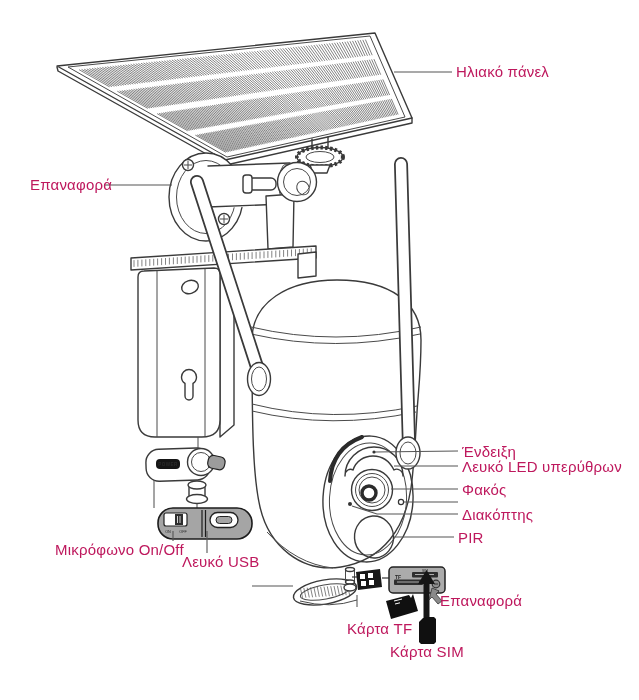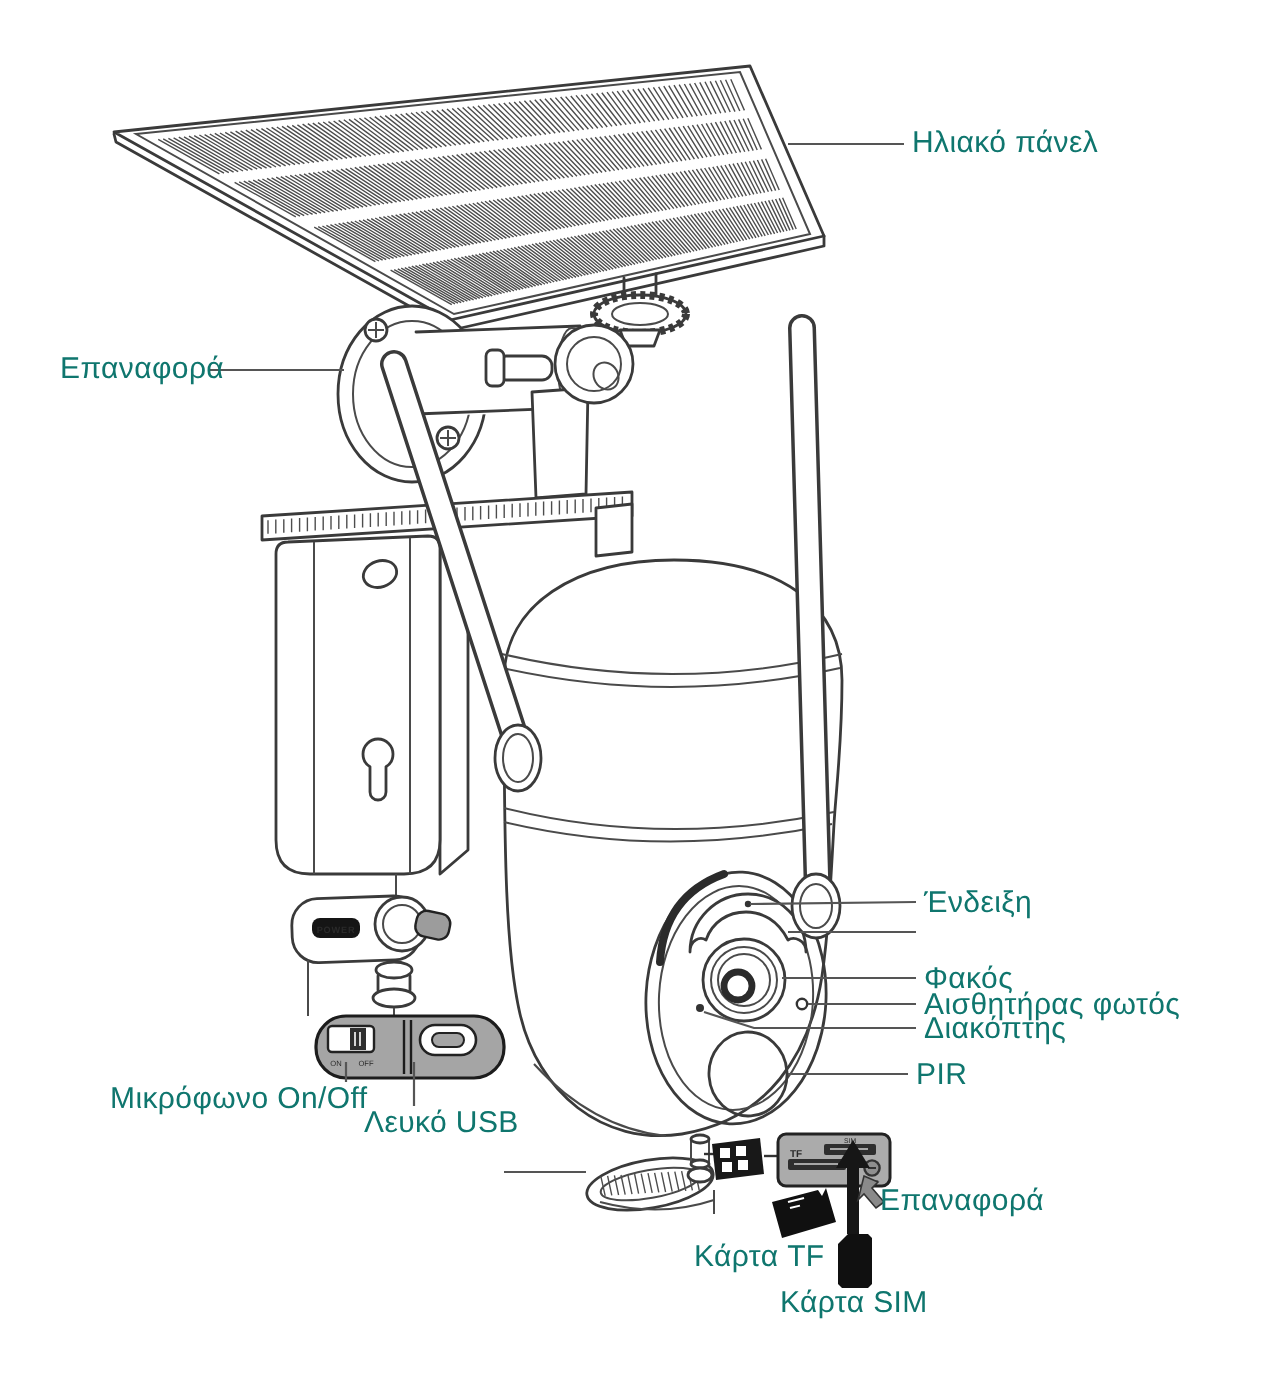--- a/index.html
+++ b/index.html
@@ -1,19 +1,19 @@
 <!DOCTYPE html>
 <html><head>
 <meta charset="utf-8">
 <style>
   html,body{margin:0;padding:0;background:#ffffff;}
   #stage{position:relative;width:639px;height:700px;background:#ffffff;overflow:hidden;
          font-family:"Liberation Sans","DejaVu Sans",sans-serif;}
   #art{position:absolute;left:0;top:0;}
-  .lbl{position:absolute;font-size:15px;line-height:16px;color:#0f766e;letter-spacing:.2px;white-space:nowrap;}
+  .lbl{position:absolute;font-size:15px;line-height:16px;color:#be185d;letter-spacing:.2px;white-space:nowrap;}
   .ln{stroke:#3a3a3a;stroke-width:1.4;fill:none;stroke-linecap:round;stroke-linejoin:round;}
   .lnf{stroke:#3a3a3a;stroke-width:1.4;fill:#ffffff;stroke-linejoin:round;}
   .thin{stroke:#4a4a4a;stroke-width:1;fill:none;}
   .leader{stroke:#555555;stroke-width:1.1;fill:none;}
   .hatch{stroke:#4d4d4d;stroke-width:.7;fill:none;}
   .tinytxt{font-family:"Liberation Sans",sans-serif;fill:#2a2a2a;}
 </style>
 </head>
 <body>
 
@@ -216,22 +216,22 @@
     <line class="leader" x1="394" y1="537" x2="454" y2="537"></line>
     <line class="leader" x1="173" y1="531" x2="173" y2="541"></line>
     <line class="leader" x1="207" y1="531" x2="207" y2="553"></line>
     <line class="leader" x1="252" y1="586" x2="293" y2="586"></line>
   </g>
 </svg>
 
   <div class="lbl" style="left:456px;top:64px">Ηλιακό πάνελ</div>
   <div class="lbl" style="left:30px;top:177px">Επαναφορά</div>
   <div class="lbl" style="left:462px;top:444px">Ένδειξη</div>
+  <div class="lbl" style="left:462px;top:459px">Λευκό LED υπερύθρων</div>
   <div class="lbl" style="left:462px;top:482px">Φακός</div>
-  <div class="lbl" style="left:462px;top:495px">Αισθητήρας φωτός</div>
   <div class="lbl" style="left:462px;top:507px">Διακόπτης</div>
   <div class="lbl" style="left:458px;top:530px">PIR</div>
   <div class="lbl" style="left:55px;top:542px">Μικρόφωνο On/Off</div>
   <div class="lbl" style="left:182px;top:554px">Λευκό USB</div>
   <div class="lbl" style="left:440px;top:593px">Επαναφορά</div>
   <div class="lbl" style="left:347px;top:621px">Κάρτα TF</div>
   <div class="lbl" style="left:390px;top:644px">Κάρτα SIM</div>
 </div>
 
 </body></html>

